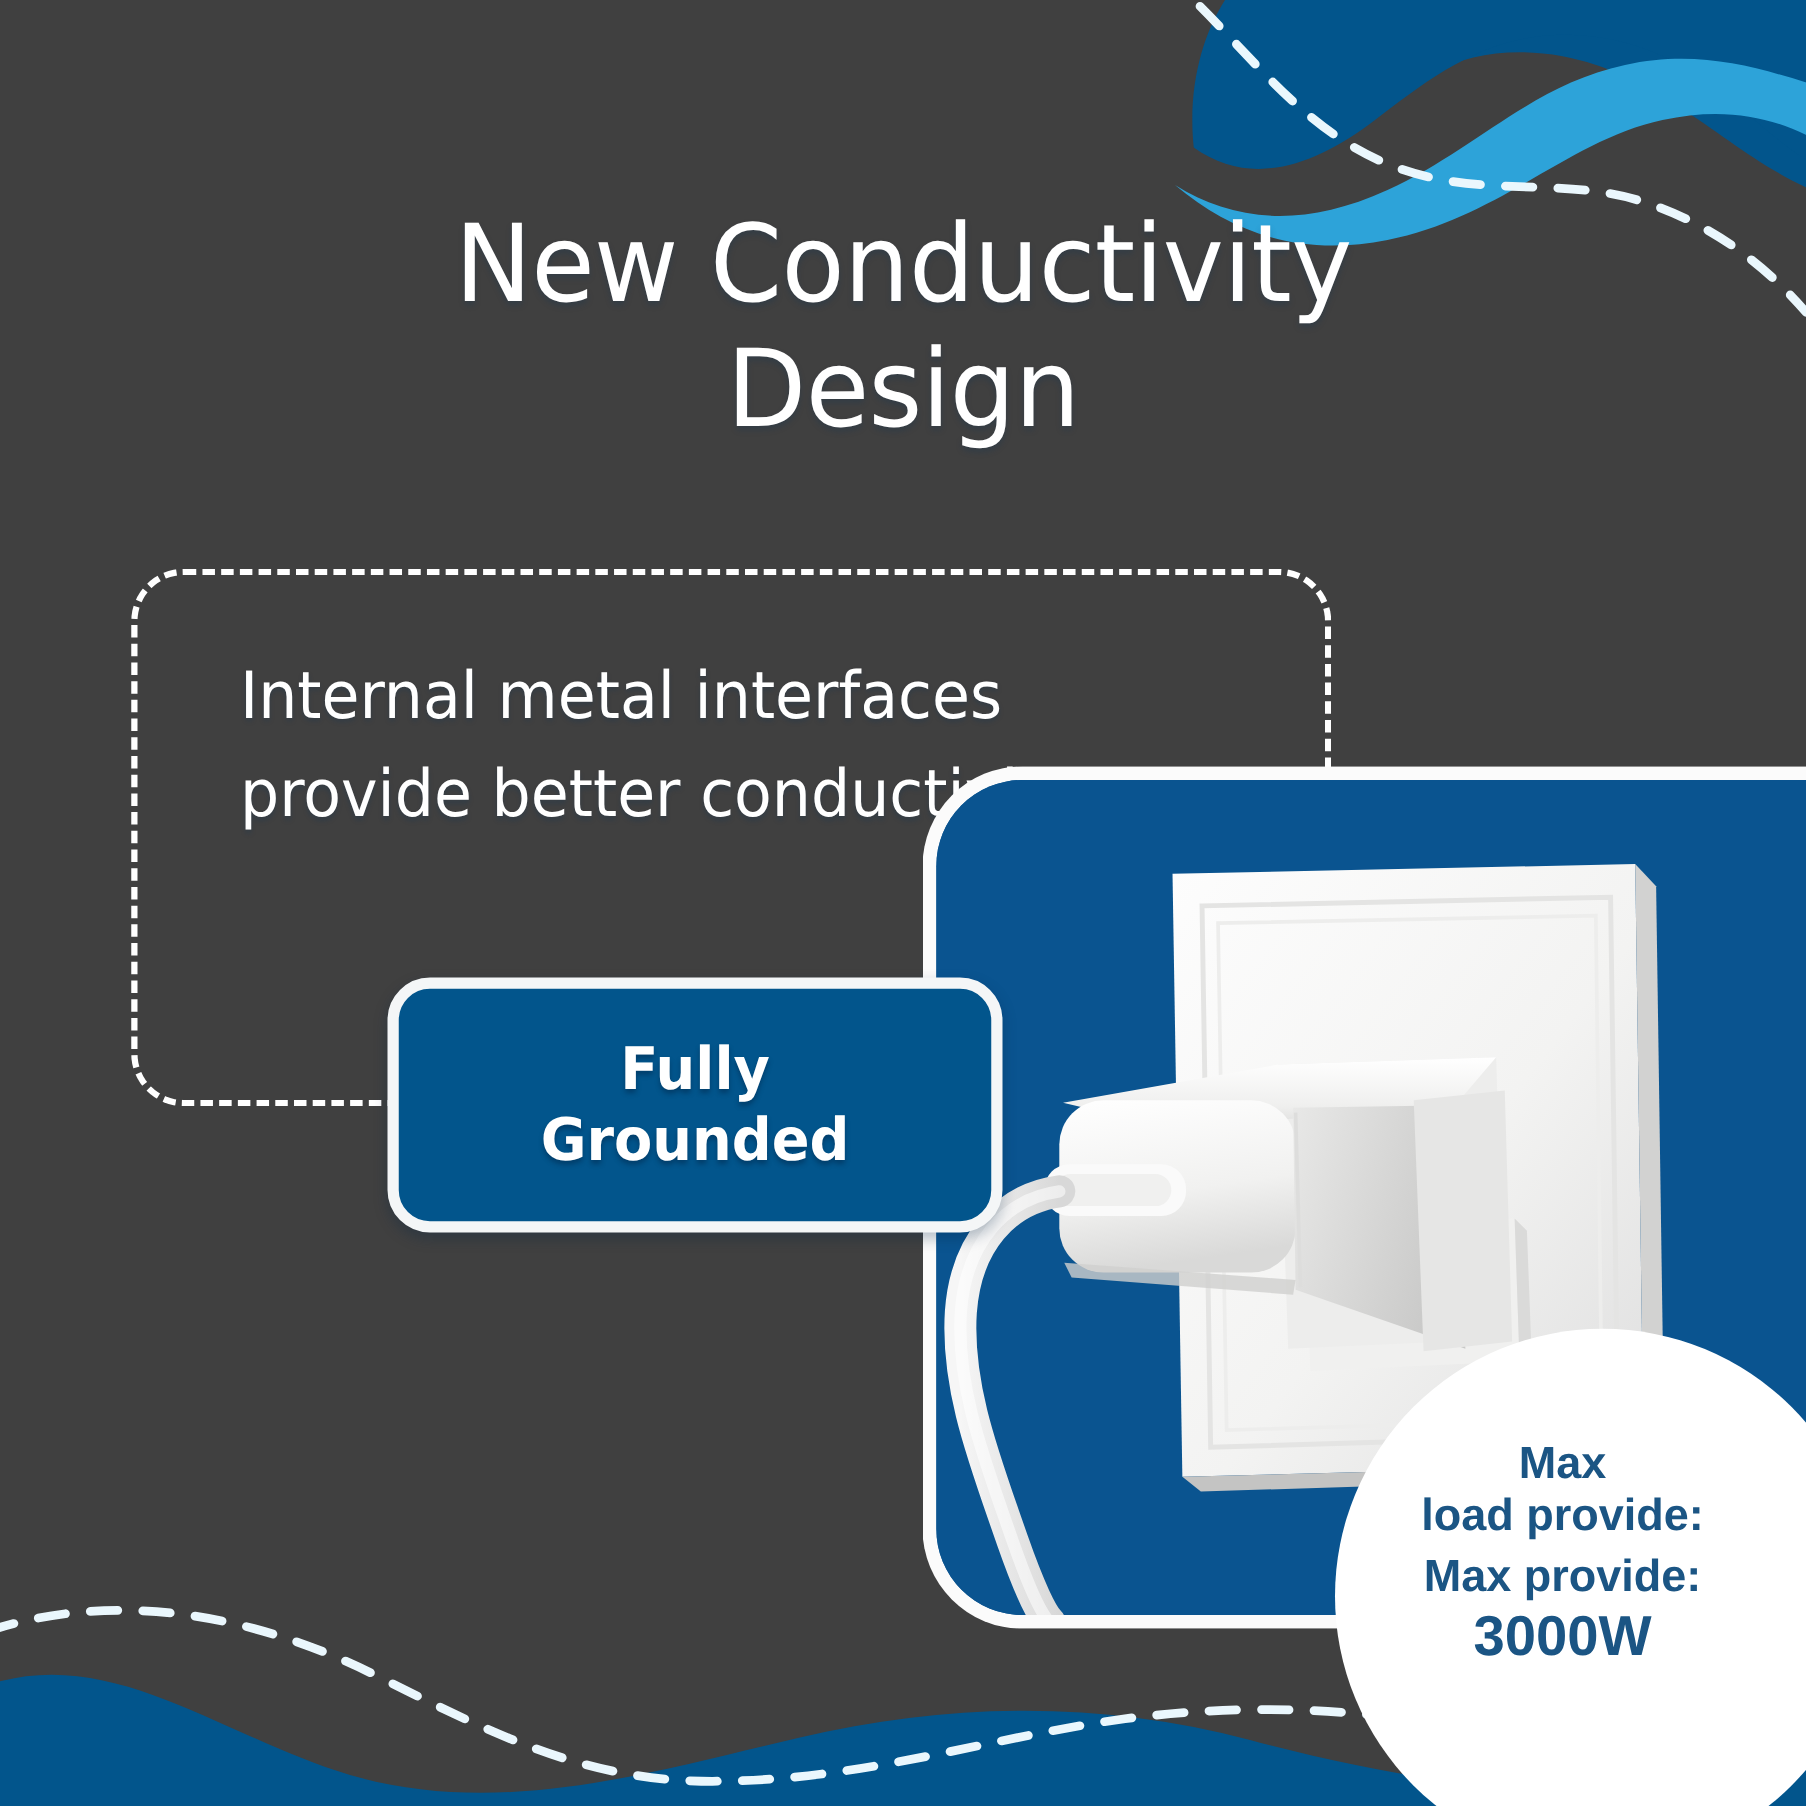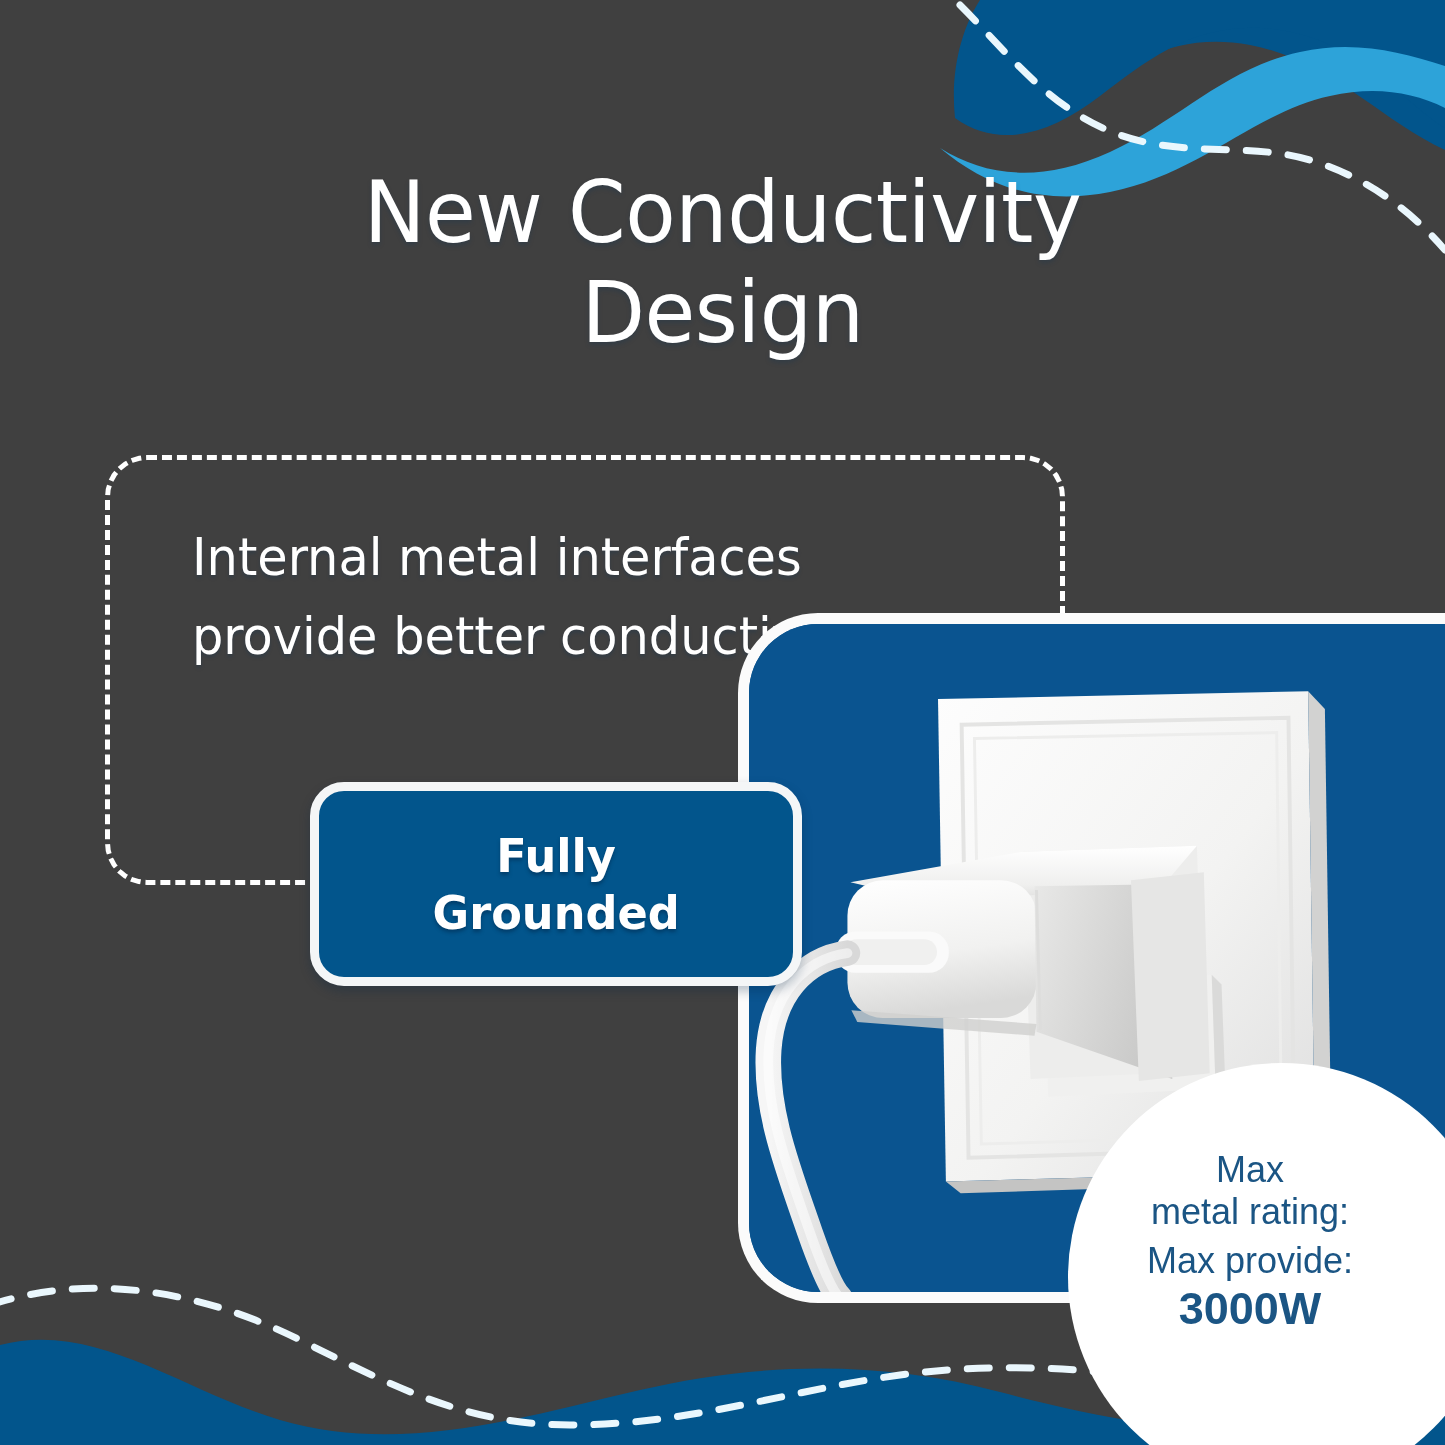--- a/index.html
+++ b/index.html
@@ -138,21 +138,21 @@
     text-align: center;
     color: #1b5584;
     font-family: "Liberation Sans", sans-serif;
     padding-right: 64px;
     padding-bottom: 60px;
     box-sizing: border-box;
   }
   #spec-circle .spec-label {
     font-size: 36px;
     line-height: 1.18;
-    font-weight: 400;
+    font-weight: 700;
   }
   #spec-circle .spec-value {
     font-size: 45px;
     line-height: 1.22;
     font-weight: 700;
     margin-bottom: 8px;
   }
   #spec-circle .spec-label.second { margin-top: 6px; }
 </style>
 </head>
@@ -268,19 +268,19 @@
     <span class="badge-text">
       <span>Fully</span><br>
       <span>Grounded</span>
     </span>
   </div>
 
 
   <div id="spec-circle">
     <div class="spec-label">
       <span>Max</span><br>
-      <span>metal rating:</span>
+      <span>load provide:</span>
     </div>
     <div class="spec-label second">Max provide:</div>
     <div class="spec-value">3000W</div>
   </div>
 
 </div>
 
 </body></html>

